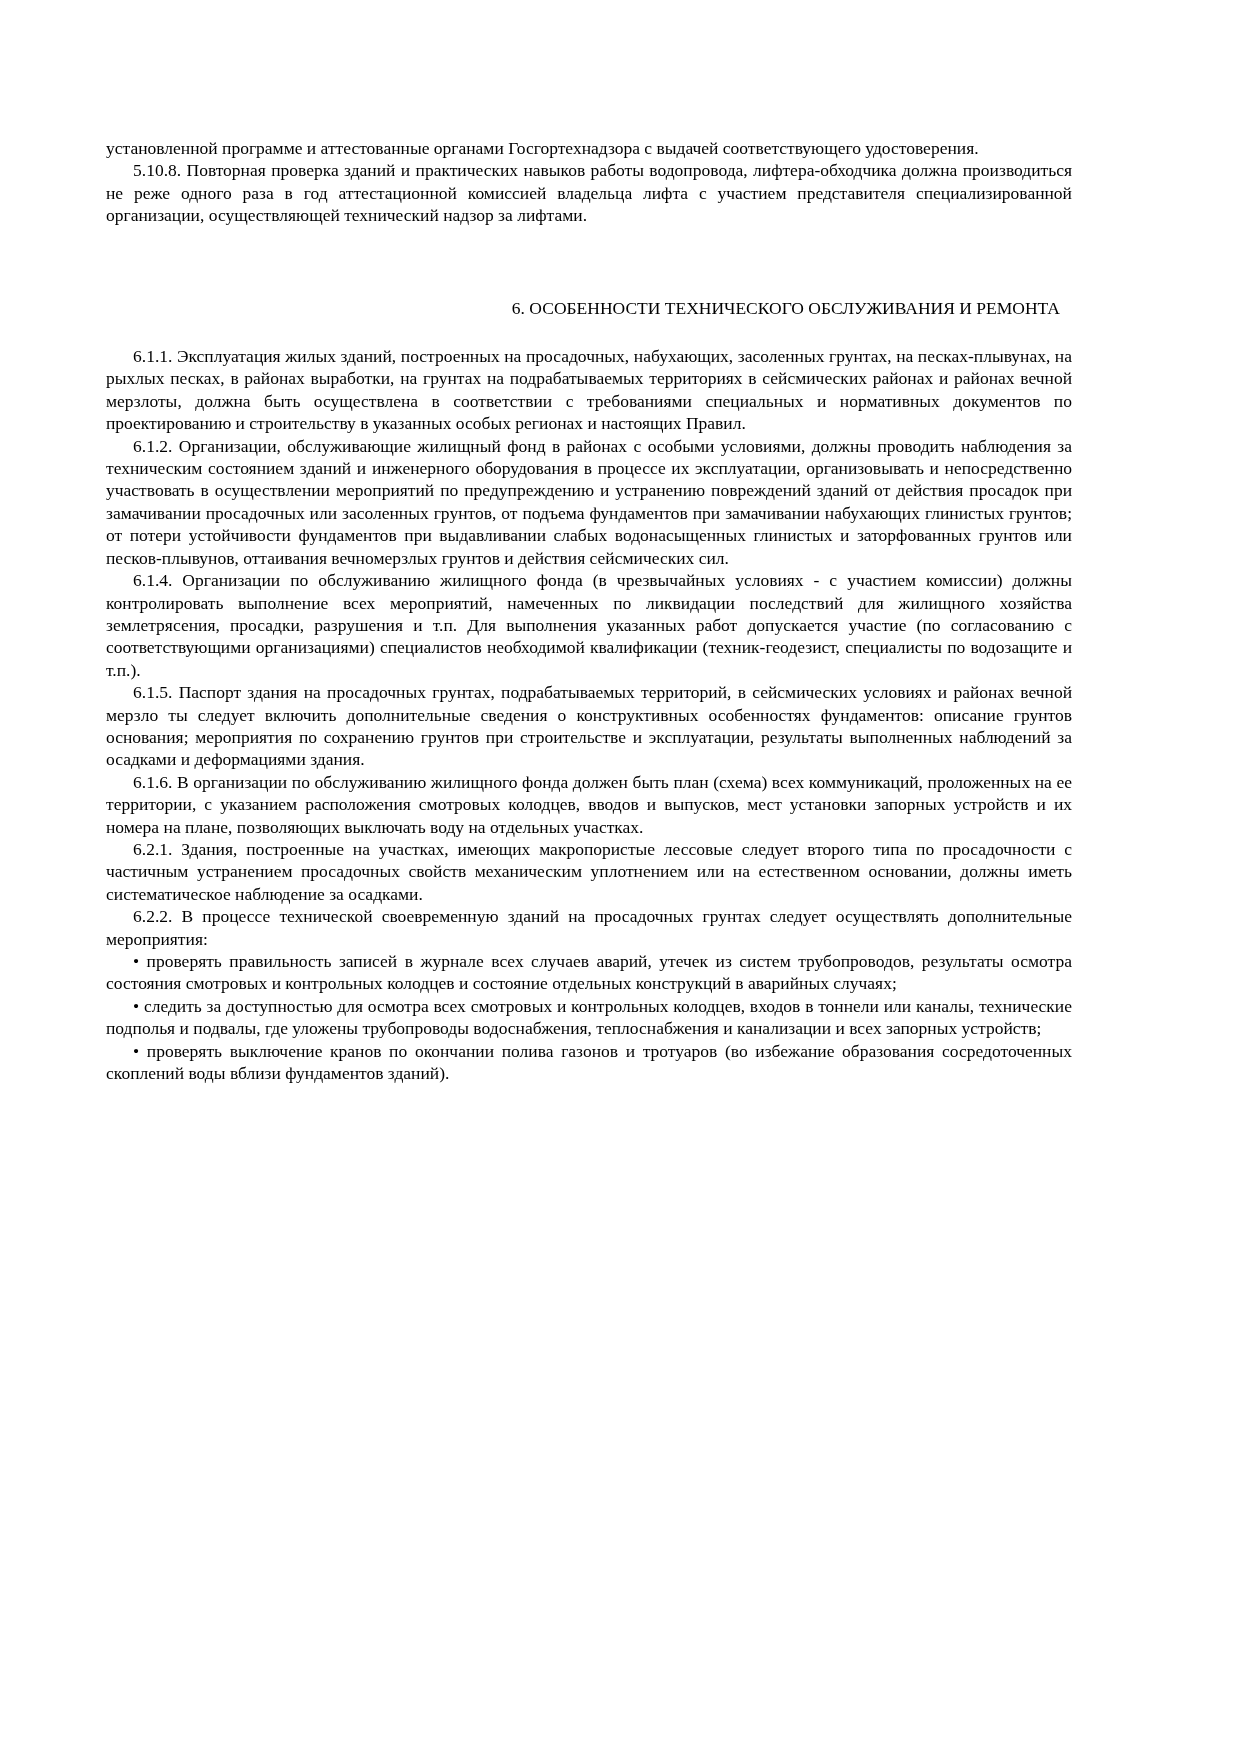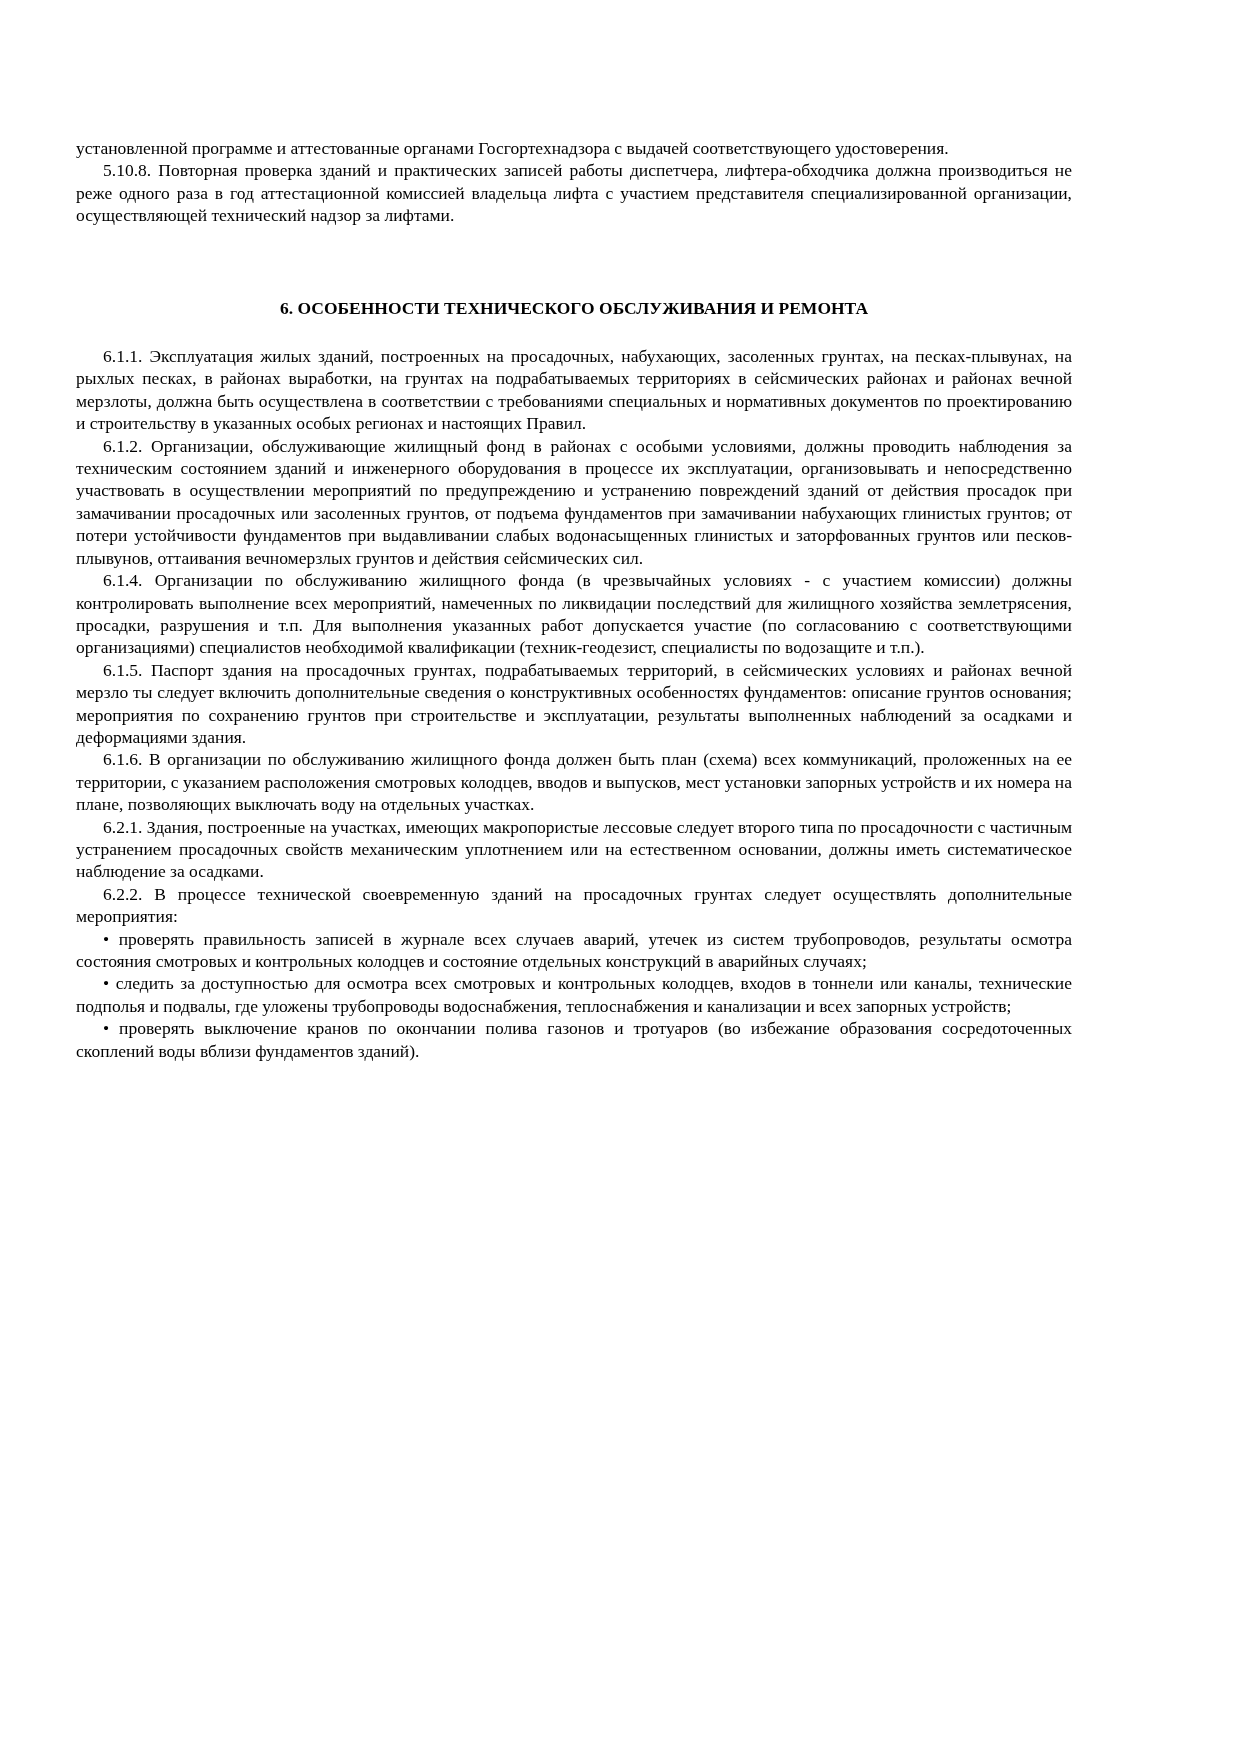--- a/index.html
+++ b/index.html
@@ -7,21 +7,21 @@
     padding: 0;
     background: #ffffff;
   }
   .page {
     position: relative;
     width: 1240px;
     min-height: 1755px;
     margin: 0 auto;
     background: #ffffff;
     box-sizing: border-box;
-    padding: 137px 168px 60px 76px;
+    padding: 137px 168px 60px 106px;
     font-family: "Liberation Serif", "DejaVu Serif", serif;
     font-size: 17.5px;
     line-height: 22.4px;
     color: #000000;
   }
   .para {
     margin: 0;
     text-align: justify;
     text-indent: 27px;
   }
@@ -30,31 +30,31 @@
     text-align: justify;
     text-indent: 0;
   }
   .section-heading {
     margin: 70px 0 26px 0;
     text-align: center;
     font-weight: bold;
   }
   .heading-line {
     margin: 12px;
-    text-align: center;
-    font-weight: bold;
+    text-align: right;
+    font-weight: normal;
   }
 </style>
 </head>
 <body>
 
 <div class="page">
 
   <p class="para-noindent">установленной программе и аттестованные органами Госгортехнадзора с выдачей соответствующего удостоверения.</p>
-  <p class="para">5.10.8. Повторная проверка зданий и практических записей работы диспетчера, лифтера-обходчика должна производиться не реже одного раза в год аттестационной комиссией владельца лифта с участием представителя специализированной организации, осуществляющей технический надзор за лифтами.</p>
+  <p class="para">5.10.8. Повторная проверка зданий и практических навыков работы водопровода, лифтера-обходчика должна производиться не реже одного раза в год аттестационной комиссией владельца лифта с участием представителя специализированной организации, осуществляющей технический надзор за лифтами.</p>
 
   <div class="section-heading">
     <p class="heading-line">6. ОСОБЕННОСТИ ТЕХНИЧЕСКОГО ОБСЛУЖИВАНИЯ И РЕМОНТА</p>
   </div>
 
   <p class="para">6.1.1. Эксплуатация жилых зданий, построенных на просадочных, набухающих, засоленных грунтах, на песках-плывунах, на рыхлых песках, в районах выработки, на грунтах на подрабатываемых территориях в сейсмических районах и районах вечной мерзлоты, должна быть осуществлена в соответствии с требованиями специальных и нормативных документов по проектированию и строительству в указанных особых регионах и настоящих Правил.</p>
   <p class="para">6.1.2. Организации, обслуживающие жилищный фонд в районах с особыми условиями, должны проводить наблюдения за техническим состоянием зданий и инженерного оборудования в процессе их эксплуатации, организовывать и непосредственно участвовать в осуществлении мероприятий по предупреждению и устранению повреждений зданий от действия просадок при замачивании просадочных или засоленных грунтов, от подъема фундаментов при замачивании набухающих глинистых грунтов; от потери устойчивости фундаментов при выдавливании слабых водонасыщенных глинистых и заторфованных грунтов или песков-плывунов, оттаивания вечномерзлых грунтов и действия сейсмических сил.</p>
   <p class="para">6.1.4. Организации по обслуживанию жилищного фонда (в чрезвычайных условиях - с участием комиссии) должны контролировать выполнение всех мероприятий, намеченных по ликвидации последствий для жилищного хозяйства землетрясения, просадки, разрушения и т.п. Для выполнения указанных работ допускается участие (по согласованию с соответствующими организациями) специалистов необходимой квалификации (техник-геодезист, специалисты по водозащите и т.п.).</p>
   <p class="para">6.1.5. Паспорт здания на просадочных грунтах, подрабатываемых территорий, в сейсмических условиях и районах вечной мерзло ты следует включить дополнительные сведения о конструктивных особенностях фундаментов: описание грунтов основания; мероприятия по сохранению грунтов при строительстве и эксплуатации, результаты выполненных наблюдений за осадками и деформациями здания.</p>
   <p class="para">6.1.6. В организации по обслуживанию жилищного фонда должен быть план (схема) всех коммуникаций, проложенных на ее территории, с указанием расположения смотровых колодцев, вводов и выпусков, мест установки запорных устройств и их номера на плане, позволяющих выключать воду на отдельных участках.</p>

